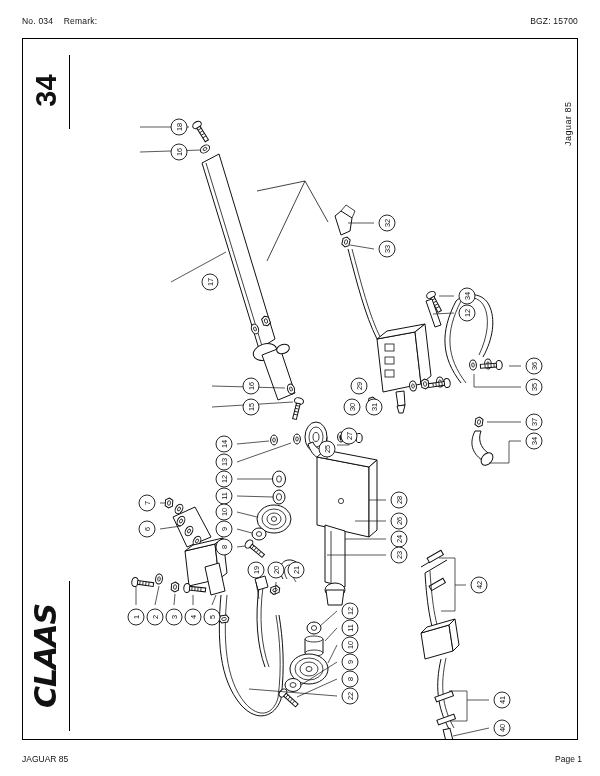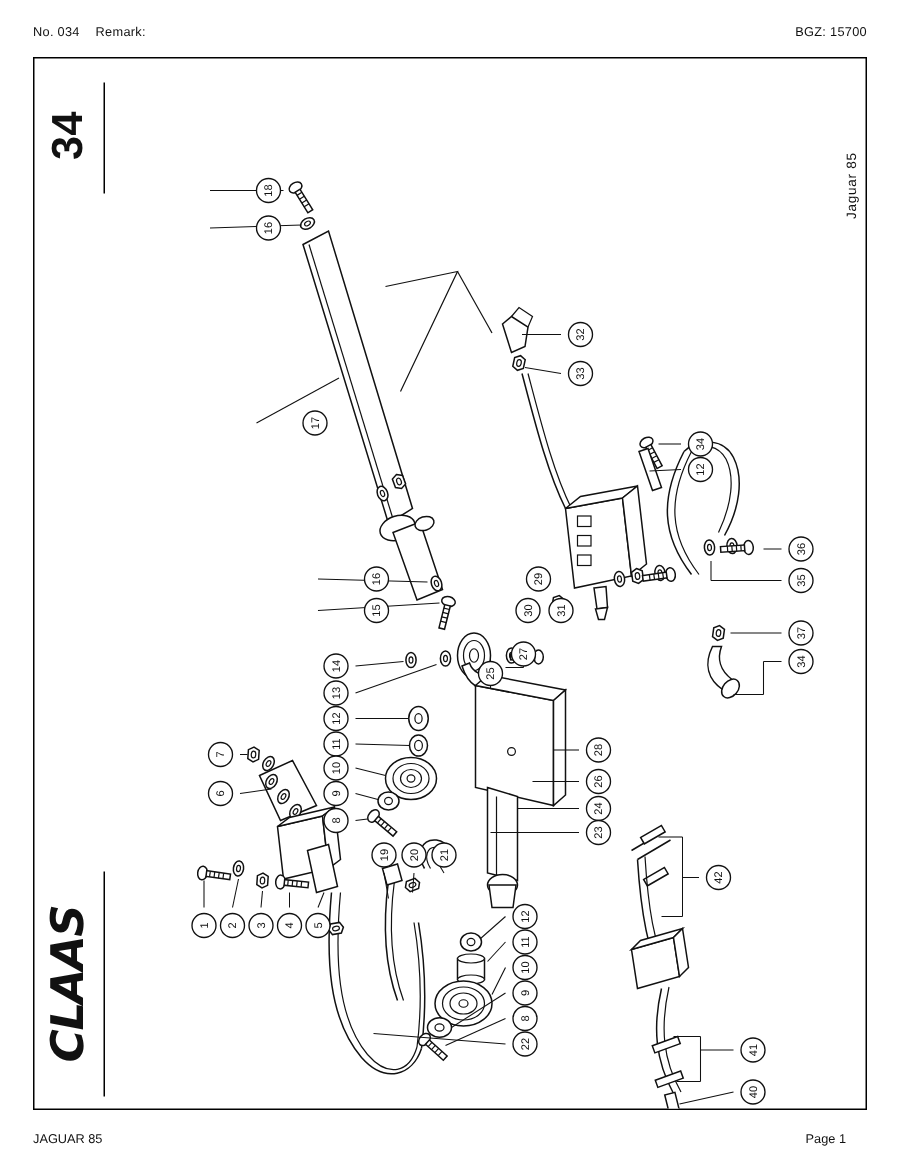--- a/index.html
+++ b/index.html
@@ -14,21 +14,21 @@
   .page{position:absolute;inset:0;}
 
   
   .hdr{position:absolute;top:16px;left:0;right:0;height:14px;font-size:8.5px;letter-spacing:.2px;}
   .hdr .left{position:absolute;left:22px;top:0;white-space:nowrap;}
   .hdr .left .no{margin-right:8px;}
   .hdr .right{position:absolute;right:22px;top:0;white-space:nowrap;}
 
   .ftr{position:absolute;bottom:10px;left:0;right:0;height:12px;font-size:8.5px;}
   .ftr .left{position:absolute;left:22px;top:0;}
-  .ftr .right{position:absolute;right:36px;top:0;}
+  .ftr .right{position:absolute;right:18px;top:0;}
 
   
   .frame{
     position:absolute;left:22px;top:38px;width:556px;height:702px;
     border:1.4px solid #000;box-sizing:border-box;background:#fff;
   }
 
   
   .secnum{
     position:absolute;left:2px;top:16px;width:42px;height:70px;

